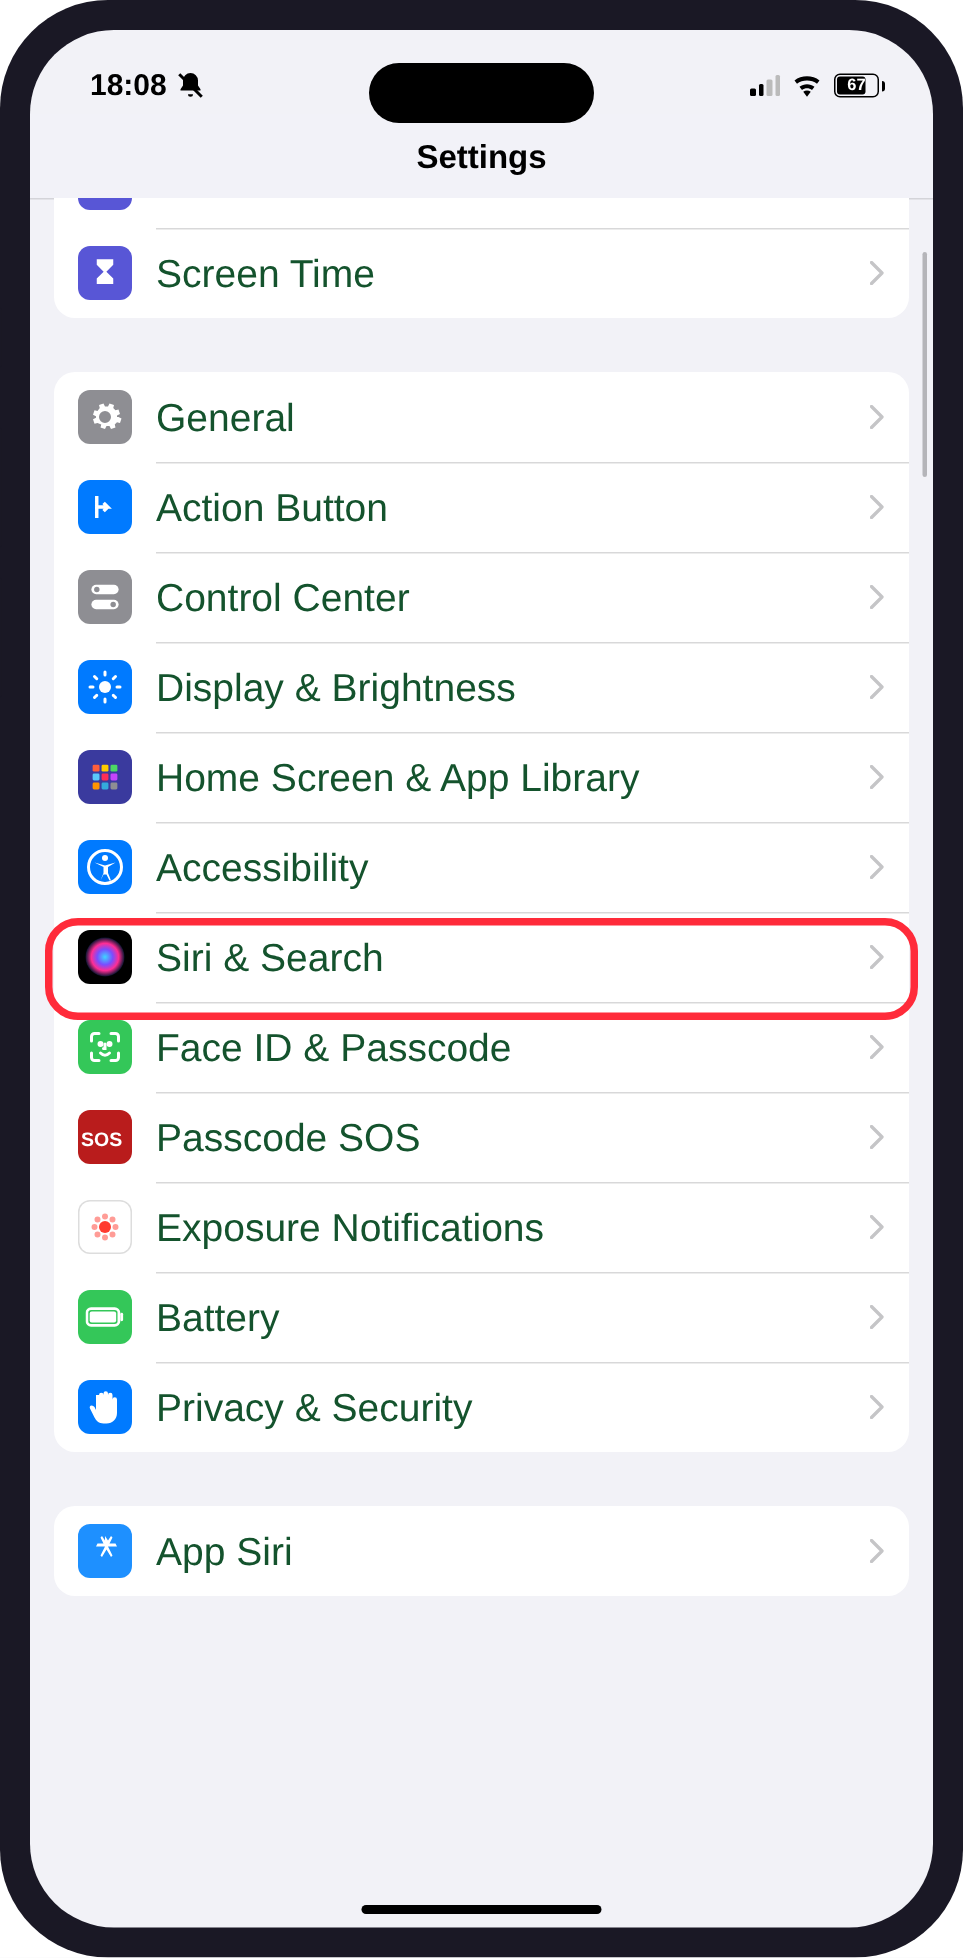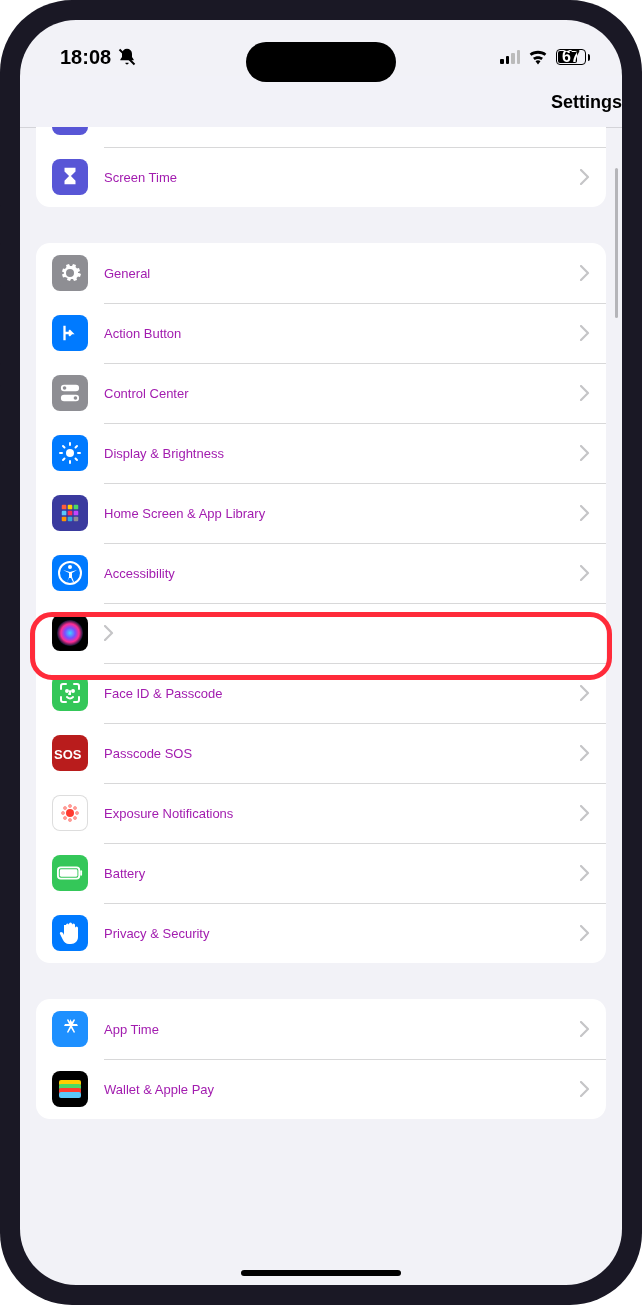--- a/index.html
+++ b/index.html
@@ -47,27 +47,27 @@
       font-size: 20px;
     }
     .status-left { display: flex; align-items: center; gap: 6px; }
     .status-right { display: flex; align-items: center; gap: 8px; }
     .silent-icon { width: 20px; height: 20px; }
     .signal-bars { display: flex; align-items: flex-end; gap: 2px; height: 14px; }
     .signal-bar { width: 3.5px; background: #000; border-radius: 1px; }
     .signal-bar.dim { background: #bbb; }
     .wifi-icon { width: 20px; height: 16px; }
     .battery { display: flex; align-items: center; gap: 2px; }
-    .battery-body { width: 30px; height: 16px; border: 1.5px solid #000; border-radius: 4px; position: relative; display: flex; align-items: center; justify-content: center; font-size: 16px; font-weight: 700; }
+    .battery-body { width: 30px; height: 16px; border: 1.5px solid #000; border-radius: 4px; position: relative; display: flex; align-items: center; justify-content: center; font-size: 11px; font-weight: 700; }
     .battery-fill { position: absolute; left: 1px; top: 1px; bottom: 1px; width: 67%; background: #000; border-radius: 2px; z-index: 0; }
     .battery-pct { position: relative; z-index: 1; color: #fff; mix-blend-mode: difference; }
     .battery-tip { width: 2px; height: 7px; background: #000; border-radius: 0 2px 2px 0; }
     .nav-title {
-      text-align: right;
-      font-size: 18px;
+      text-align: center;
+      font-size: 22px;
       font-weight: 600;
       padding: 16px 0 14px;
       background: rgba(242,242,247,0.92);
       border-bottom: 0.5px solid rgba(0,0,0,0.12);
     }
     .content {
       height: calc(100% - 128px);
       overflow-y: auto;
       padding: 0 16px 40px;
       margin-top: -1px;
@@ -101,22 +101,22 @@
       height: 36px;
       border-radius: 8px;
       display: flex;
       align-items: center;
       justify-content: center;
       flex-shrink: 0;
       margin-right: 16px;
     }
     .label {
       flex: 1;
-      font-size: 13px;
-      color: #a21caf;
+      font-size: 26px;
+      color: #14532d;
     }
     .chevron {
       color: #c5c5c7;
       font-size: 18px;
     }
     .highlight-ring {
       position: absolute;
       border: 5px solid #ff2b3a;
       border-radius: 22px;
       pointer-events: none;
@@ -317,20 +317,21 @@
                   <radialGradient id="sg" cx="50%" cy="50%">
                     <stop offset="0%" stop-color="#3dd6ff"></stop>
                     <stop offset="40%" stop-color="#7a4dff"></stop>
                     <stop offset="70%" stop-color="#ff2d95"></stop>
                     <stop offset="100%" stop-color="#0a1530"></stop>
                   </radialGradient>
                 </defs>
                 <circle cx="14" cy="14" r="13" fill="url(#sg)"></circle>
               </svg>
             </div>
+            <div class="label">Siri &amp; Search</div>
             <svg class="chevron" width="10" height="16" viewBox="0 0 10 16">
               <path d="M1 1l7 7-7 7" stroke="#c5c5c7" stroke-width="2.2" fill="none" stroke-linecap="round" stroke-linejoin="round"></path>
             </svg>
           </div>
           <div class="row">
             <div class="icon-wrap" style="background:#34c759;">
               <svg width="24" height="24" viewBox="0 0 24 24" fill="none" stroke="#fff" stroke-width="2" stroke-linecap="round">
                 <path d="M3 8V5a2 2 0 012-2h3M21 8V5a2 2 0 00-2-2h-3M3 16v3a2 2 0 002 2h3M21 16v3a2 2 0 01-2 2h-3"></path>
                 <circle cx="9" cy="10" r="1" fill="#fff"></circle>
                 <circle cx="15" cy="10" r="1" fill="#fff"></circle>
@@ -400,35 +401,21 @@
           </div>
         </div>
 
       <div class="group" id="group2">
           <div class="row">
             <div class="icon-wrap" style="background:#1e90ff;">
               <svg width="24" height="24" viewBox="0 0 24 24" fill="#fff">
                 <path d="M12 2l2 3 2-3 1 1-2 4h4l1 2h-6l3 6-1 1-3-5-3 5-1-1 3-6H6l1-2h4L9 3l1-1 2 3z"></path>
               </svg>
             </div>
-            <div class="label">App Time</div>
-            <svg class="chevron" width="10" height="16" viewBox="0 0 10 16">
-              <path d="M1 1l7 7-7 7" stroke="#c5c5c7" stroke-width="2.2" fill="none" stroke-linecap="round" stroke-linejoin="round"></path>
-            </svg>
-          </div>
-          <div class="row">
-            <div class="icon-wrap" style="background:#000000;">
-              <svg width="26" height="22" viewBox="0 0 26 22">
-                <rect x="2" y="2" width="22" height="6" rx="2" fill="#ffcd00"></rect>
-                <rect x="2" y="6" width="22" height="6" rx="2" fill="#4cd964"></rect>
-                <rect x="2" y="10" width="22" height="6" rx="2" fill="#ff3b30"></rect>
-                <rect x="2" y="14" width="22" height="6" rx="2" fill="#5ac8fa"></rect>
-              </svg>
-            </div>
-            <div class="label">Wallet &amp; Apple Pay</div>
+            <div class="label">App Siri</div>
             <svg class="chevron" width="10" height="16" viewBox="0 0 10 16">
               <path d="M1 1l7 7-7 7" stroke="#c5c5c7" stroke-width="2.2" fill="none" stroke-linecap="round" stroke-linejoin="round"></path>
             </svg>
           </div>
         </div>
     <div class="highlight-ring" style="left: 10px; top: 592px; width: 582px; height: 68px;"></div>
       </div>
 
     <div class="home-indicator"></div>
   </div>

